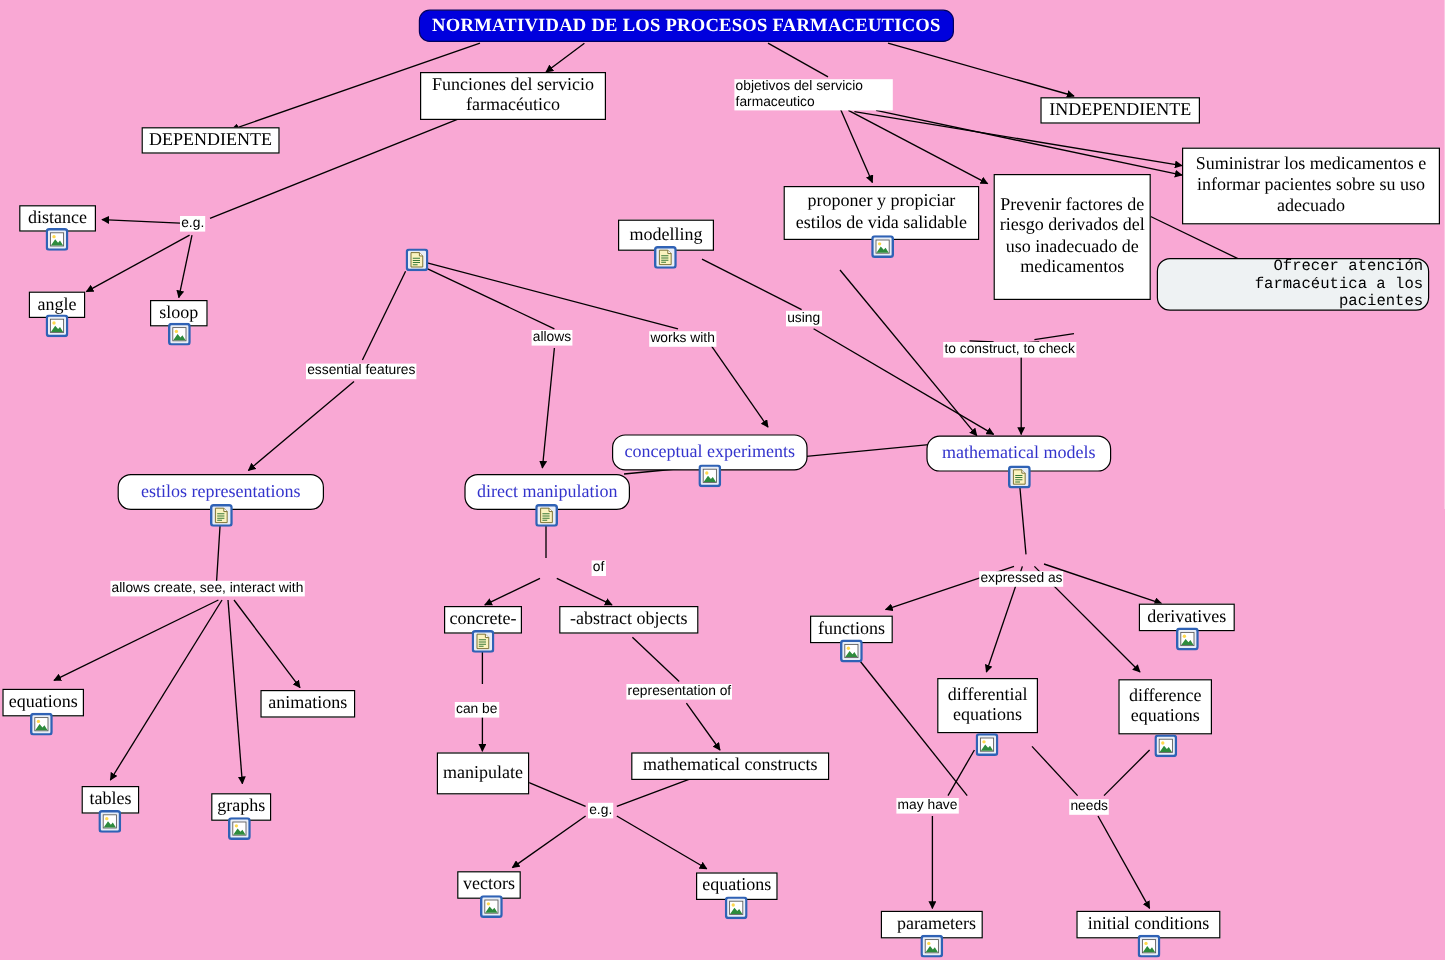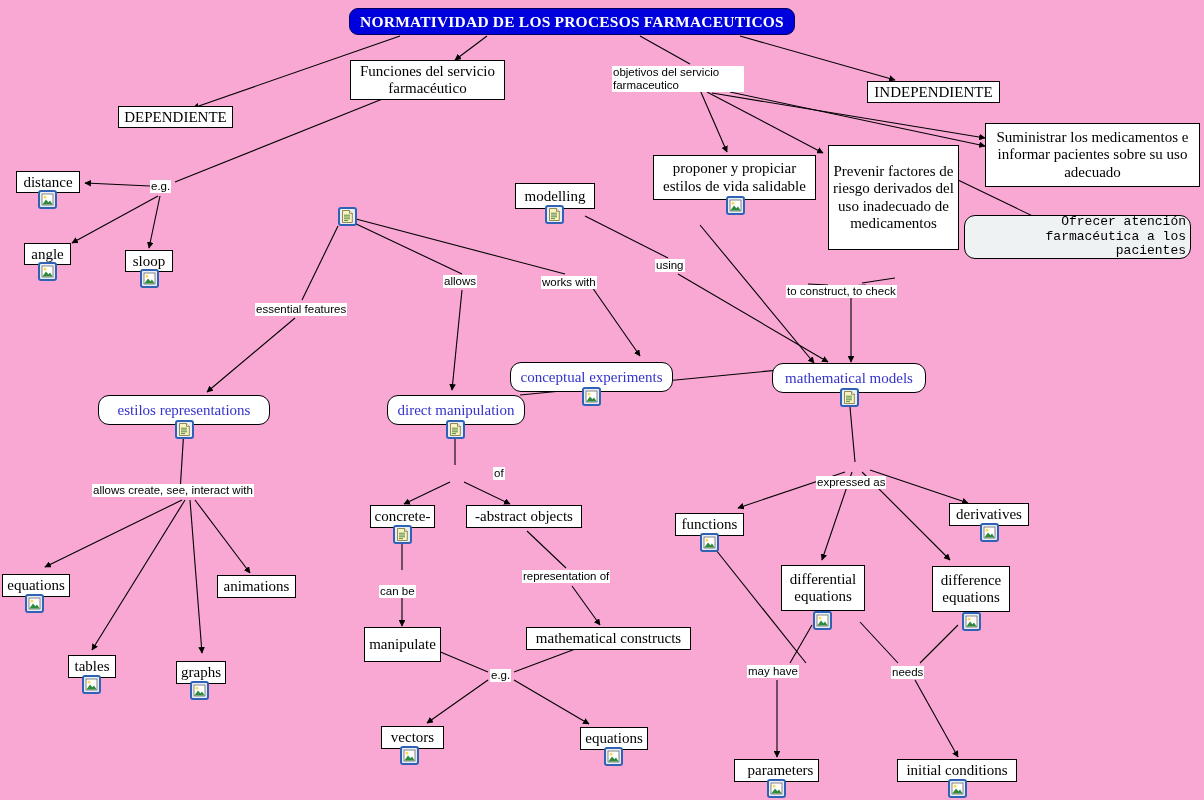--- a/index.html
+++ b/index.html
@@ -363,21 +363,21 @@
         </g>
       </svg>
   </span>
 
   <div class="node" style="left:466px;top:505px;width:116px;height:23px;">-abstract objects</div>
 
   <div class="node" style="left:364px;top:627px;width:77px;height:35px;">manipulate</div>
 
   <div class="node" style="left:526px;top:627px;width:165px;height:23px;">mathematical constructs</div>
 
-  <div class="node" style="left:381px;top:726px;width:63px;height:23px;">vectors</div>
+  <div class="node" style="left:381px;top:726px;width:53px;height:23px;">vectors</div>
   <span class="icon" style="left:400px;top:746px;">
     <svg viewBox="0 0 19 19">
         <rect x="1" y="1" width="17" height="17" rx="2" fill="#e9eef6" stroke="#2f62b5" stroke-width="2"></rect>
         <rect x="4" y="4" width="11" height="11" fill="#fff" stroke="#555" stroke-width=".7"></rect>
         <circle cx="7" cy="7.2" r="1.4" fill="#ffd84d"></circle>
         <path d="M4.4 14.6 L8 9.4 L10.4 12.2 L12 10.4 L14.6 14.6 Z" fill="#2e8b3d"></path>
       </svg>
   </span>
 
   <div class="node" style="left:580px;top:727px;width:68px;height:23px;">equations</div>

